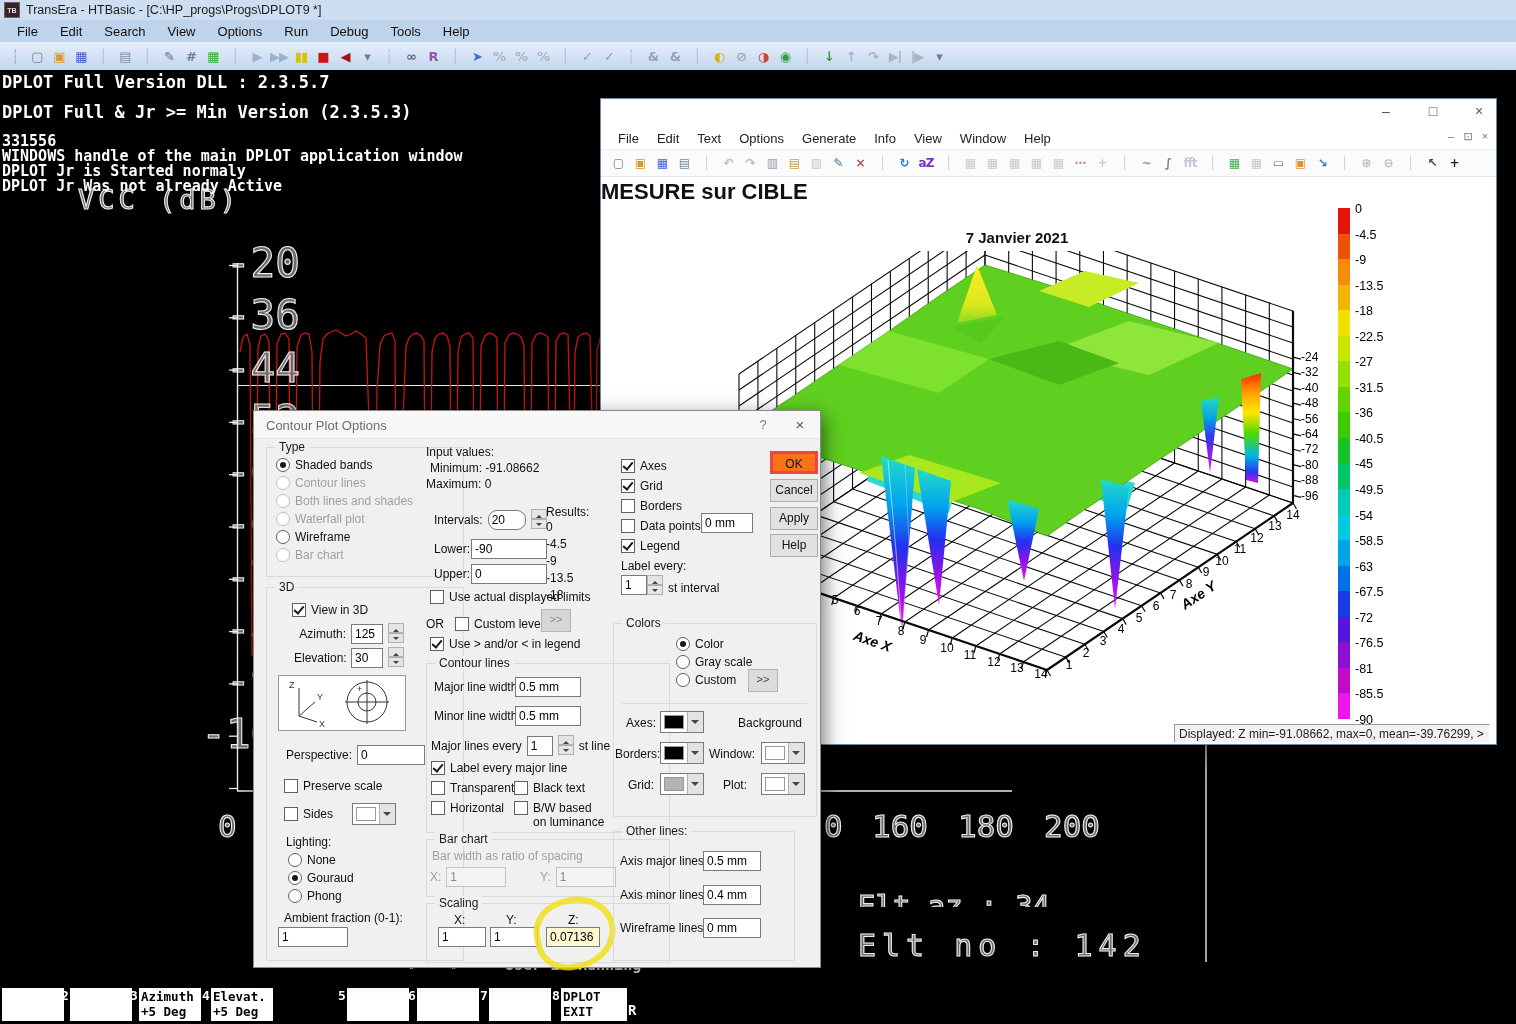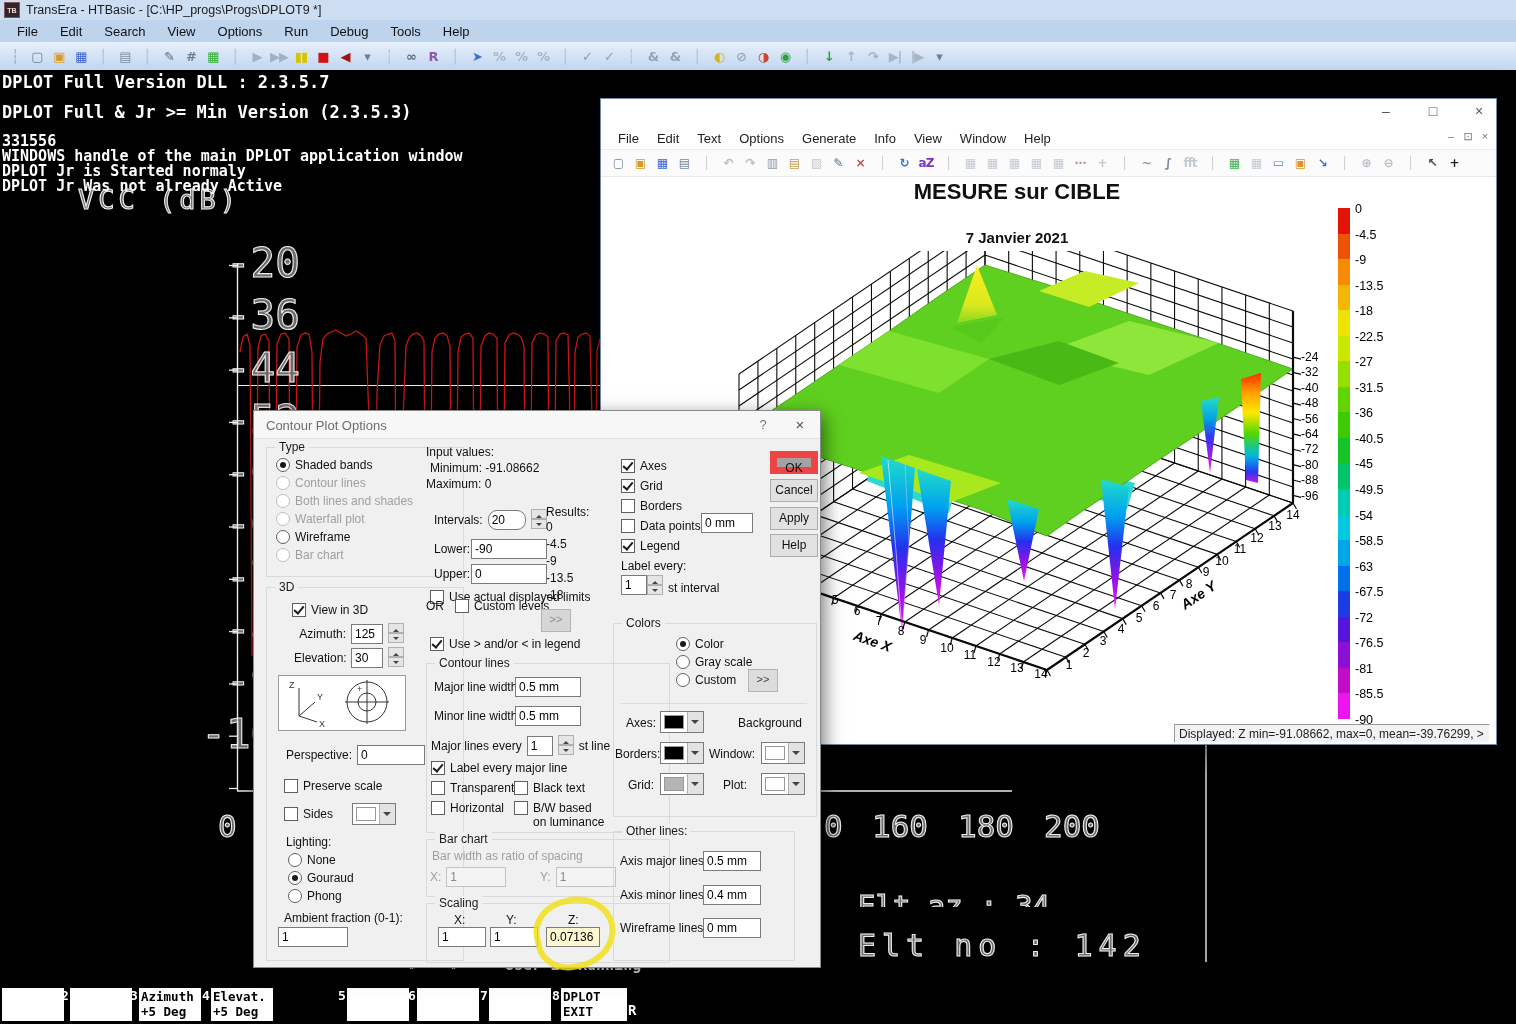--- a/index.html
+++ b/index.html
@@ -64,21 +64,21 @@
   .dp-ico{width:16px;height:14px;border:1px solid #b44;color:#c22;font:bold 9px "DejaVu Sans",sans-serif;
      display:flex;align-items:center;justify-content:center}
   .dp-winctl{position:absolute;top:4px;font-size:14px;color:#555;width:30px;text-align:center}
   .dp-menu{position:absolute;left:0;top:28px;width:100%;height:23px;display:flex;align-items:center;gap:0;
      padding-left:8px;box-sizing:border-box;border-bottom:1px solid #ececec}
   .dp-menu .mi{font-size:13px;color:#222;padding:2px 9px}
   .dp-childctl{position:absolute;top:31px;font-size:11px;color:#777;width:16px;text-align:center}
   .dp-tools{position:absolute;left:0;top:51px;width:100%;height:27px;display:flex;align-items:center;
      padding-left:6px;box-sizing:border-box;background:#fbfbfb;border-bottom:1px solid #e8e8e8}
   .dp-tools .tbi{font-size:12px}
-  .ptitle{position:absolute;left:0;top:80px;width:832px;text-align:center;font-weight:bold;font-size:22px;color:#111}
+  .ptitle{position:absolute;left:0;top:80px;width:832px;font-weight:bold;font-size:22px;color:#111}
   .psub{position:absolute;left:0;top:110px;width:832px;text-align:center;font-weight:bold;font-size:15px;color:#111}
   .pdate{position:absolute;left:0;top:130px;width:832px;text-align:center;font-weight:bold;font-size:15px;color:#111}
   .surfsvg{position:absolute;left:8px;top:152px;width:740px;height:470px}
   .xtw .xt{position:absolute;width:24px;text-align:center;font-size:12px;color:#000}
   .xtw .xt:nth-of-type(1){left:222px;top:494px}.xtw .xt:nth-of-type(2){left:244px;top:505px}
   .xtw .xt:nth-of-type(3){left:266px;top:515px}.xtw .xt:nth-of-type(4){left:288px;top:525px}
   .xtw .xt:nth-of-type(5){left:310px;top:534px}.xtw .xt:nth-of-type(6){left:334px;top:542px}
   .xtw .xt:nth-of-type(7){left:357px;top:549px}.xtw .xt:nth-of-type(8){left:381px;top:556px}
   .xtw .xt:nth-of-type(9){left:404px;top:562px}.xtw .xt:nth-of-type(10){left:428px;top:568px}
   .ytw .yt3{position:absolute;width:24px;text-align:center;font-size:12px;color:#000}
@@ -125,21 +125,21 @@
   .sp .u::after{top:2px;border-bottom-color:#444}
   .sp .d::after{top:3px;border-top-color:#444}
   .cdrop{display:inline-flex;width:44px;height:22px;border:1px solid #7a7a7a;background:#fff;box-sizing:border-box;flex:none}
   .cdrop .sw{flex:1;margin:3px;border:1px solid #999}
   .cdrop .db{width:15px;background:#e3e3e3;border-left:1px solid #b0b0b0;position:relative}
   .cdrop .db::after{content:"";position:absolute;left:3px;top:8px;border:4px solid transparent;border-top-color:#444}
   .mbtn{position:absolute;width:28px;height:21px;background:#dcdcdc;border:1px solid #b4b4b4;
      text-align:center;line-height:19px;font-size:11px;color:#444}
   .dbtn{position:absolute;left:516px;width:48px;height:23px;background:#e1e1e1;border:1px solid #adadad;
      font-size:12px;text-align:center;line-height:21px;box-sizing:border-box}
-  .dbtn.def{border:7px solid #ef4444;background:#a3a3a3}
+  .dbtn.def{border:3px solid #ef4444;background:#f97316}
   .hlblob{position:absolute;left:280px;top:486px;width:70px;height:60px;border:6px solid rgba(240,222,20,.82);
      border-radius:48% 52% 55% 45%;transform:rotate(-12deg);pointer-events:none}
   .sep-hr{position:absolute;height:1px;background:#dcdcdc}
   .gtxt{position:absolute;white-space:nowrap}
   .gtxt.dis{color:#9f9f9f}
 </style>
 </head>
 <body>
 
 <div class="htb-title">
@@ -792,21 +792,21 @@
     <input class="tf" style="width: 68px;" value="-90">
   </div>
   <div class="row" style="left:180px;top:153px">
     <span class="lbl" style="width:32px">Upper:</span>
     <input class="tf" style="width: 68px;" value="0">
   </div>
   <div class="row" style="left:176px;top:179px">
       <span class="cb"></span>
       <span class="lbl">Use actual displayed limits</span>
     </div>
-  <div class="row" style="left:172px;top:188px">
+  <div class="row" style="left:172px;top:206px">
     <span class="lbl">OR</span>
     <span class="cb" style="margin-left:6px"></span>
       <span class="lbl">Custom levels</span>
   </div>
   <div class="mbtn" style="left:287px;top:198px;background:#d6d6d6;color:#8b8b8b">&gt;&gt;</div>
   <div class="row" style="left:176px;top:226px">
       <span class="cb on"></span>
       <span class="lbl">Use &gt; and/or &lt; in legend</span>
     </div>
 

